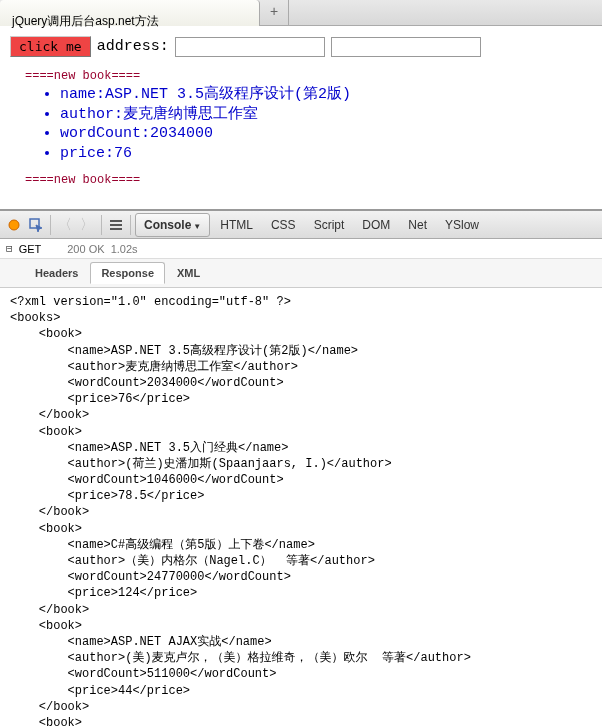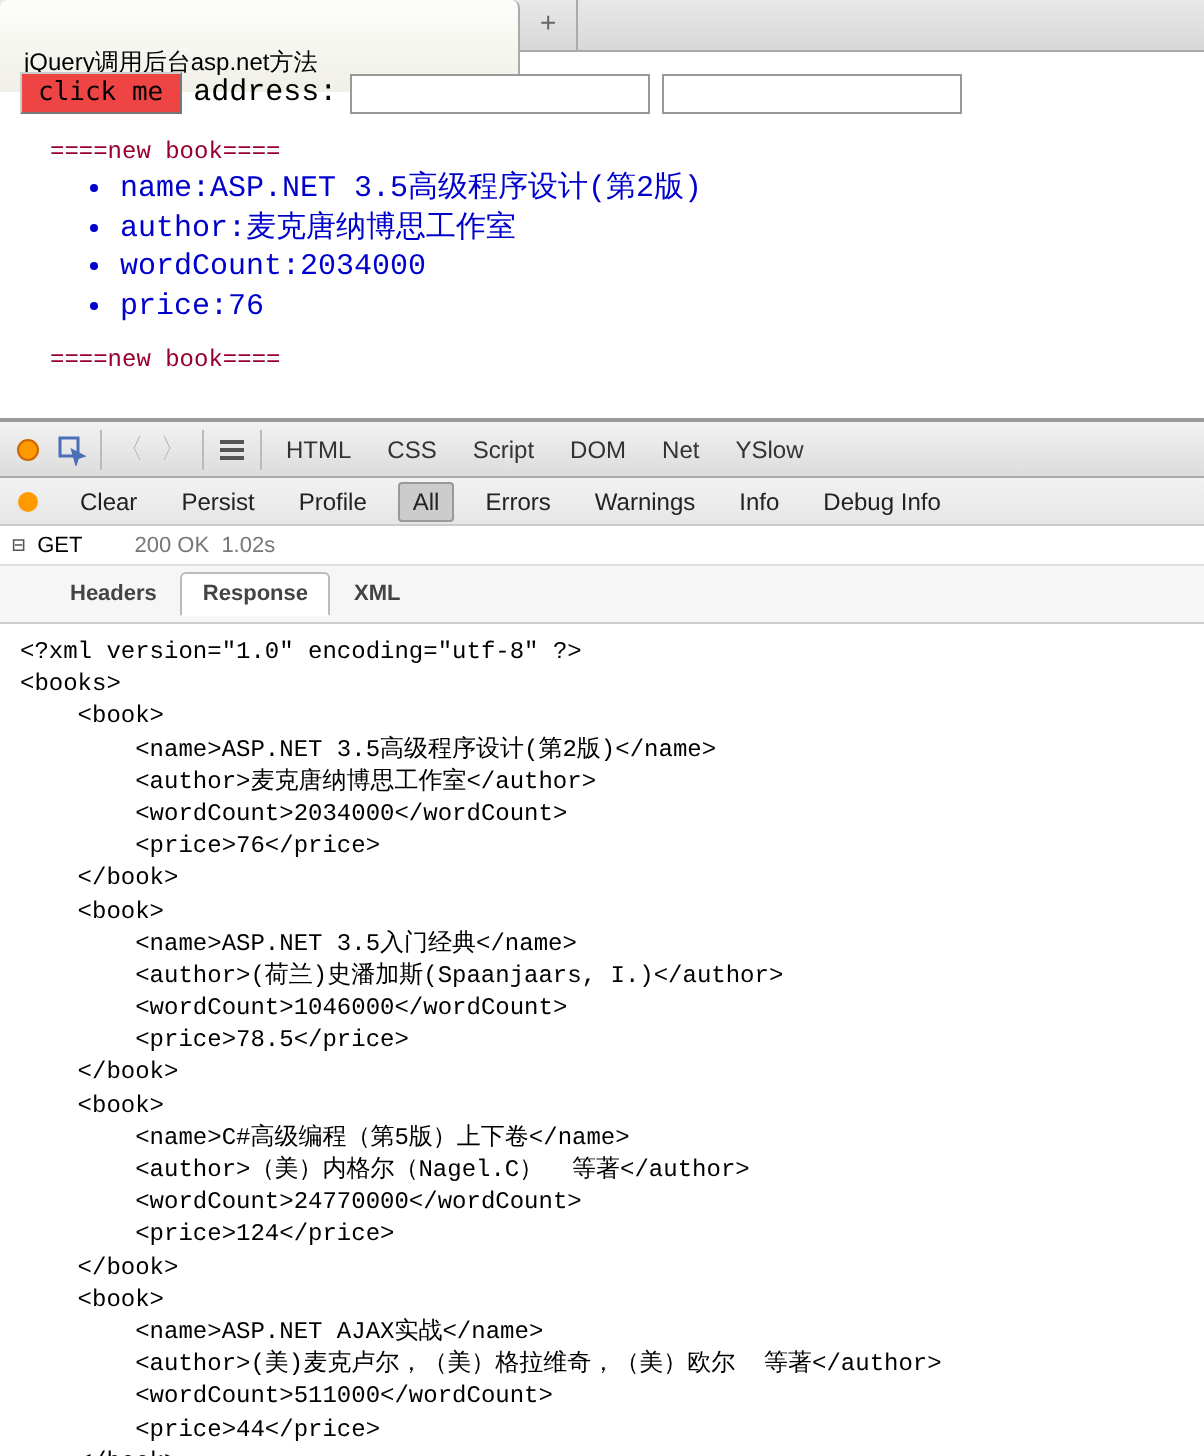--- a/index.html
+++ b/index.html
@@ -1,18 +1,18 @@
 <!DOCTYPE html>
 <html><head>
 <meta charset="utf-8">
 <style>
 * { margin: 0; padding: 0; box-sizing: border-box; }
 body { font-family: Arial, sans-serif; font-size: 12px; background: #fff; width: 602px; }
 .tab-bar { background: linear-gradient(#e8e8e8, #d8d8d8); border-bottom: 1px solid #aaa; display: flex; height: 26px; }
-.tab { background: linear-gradient(#fdfdfa, #f0f0e8); border-right: 1px solid #aaa; padding: 23px 12px; font-size: 12px; border-top-left-radius: 4px; border-top-right-radius: 4px; min-width: 260px; }
+.tab { background: linear-gradient(#fdfdfa, #f0f0e8); border-right: 1px solid #aaa; padding: 13px 12px; font-size: 12px; border-top-left-radius: 4px; border-top-right-radius: 4px; min-width: 260px; }
 .new-tab { padding: 3px 10px; font-size: 14px; color: #666; border-right: 1px solid #aaa; cursor: pointer; }
 .page-content { padding: 10px; }
 .controls-row { display: flex; align-items: center; gap: 6px; margin-bottom: 12px; }
 .btn { padding: 2px 8px; border: 1px outset #ccc; background: #ef4444; font-family: monospace; font-size: 13px; }
 .label { font-family: "Courier New", monospace; font-size: 15px; }
 .text-input { border: 1px solid #999; padding: 2px; height: 20px; font-size: 13px; }
 .address-input { width: 150px; }
 .family-input { width: 150px; }
 .book-list { margin-left: 30px; font-family: "Courier New", monospace; font-size: 15px; color: #0000cc; }
 .section-header { color: #98002E; font-family: "Courier New", monospace; font-size: 12px; margin-left: 15px; margin-top: 2px; margin-bottom: 2px; }
@@ -87,43 +87,29 @@
     <span class="dt-icon arrow-btn disabled">〉</span>
     <span class="dt-sep"></span>
     <span class="dt-icon">
         <svg width="12" height="12" viewBox="0 0 12 12">
           <rect y="1" width="12" height="2" fill="#555"></rect>
           <rect y="5" width="12" height="2" fill="#555"></rect>
           <rect y="9" width="12" height="2" fill="#555"></rect>
         </svg>
       </span>
     <span class="dt-sep"></span>
+    <span class="dt-tab active"><span>Console</span><span class="dropdown-arrow">▼</span></span>
     <span class="dt-tab">HTML</span>
     <span class="dt-tab">CSS</span>
     <span class="dt-tab">Script</span>
     <span class="dt-tab">DOM</span>
     <span class="dt-tab">Net</span>
     <span class="dt-tab">YSlow</span>
   </div>
 
-  <div class="dt-subtoolbar">
-    <span class="dt-icon bug-icon">
-        <svg width="14" height="14" viewBox="0 0 14 14">
-          <circle cx="7" cy="7" r="5" fill="#f90"></circle>
-        </svg>
-      </span>
-    <span class="dt-subtab">Clear</span>
-    <span class="dt-subtab">Persist</span>
-    <span class="dt-subtab">Profile</span>
-    <span class="dt-subtab active">All</span>
-    <span class="dt-subtab">Errors</span>
-    <span class="dt-subtab">Warnings</span>
-    <span class="dt-subtab">Info</span>
-    <span class="dt-subtab">Debug Info</span>
-  </div>
 
   <div class="request-row">
     <span class="expand-toggle">⊟</span>
     <span class="req-method">GET</span>
     <span class="req-status"><span>200 OK</span>&nbsp;&nbsp;<span>1.02s</span></span>
   </div>
 
   <div class="response-tabs">
     <span class="resp-tab">Headers</span>
     <span class="resp-tab active">Response</span>

